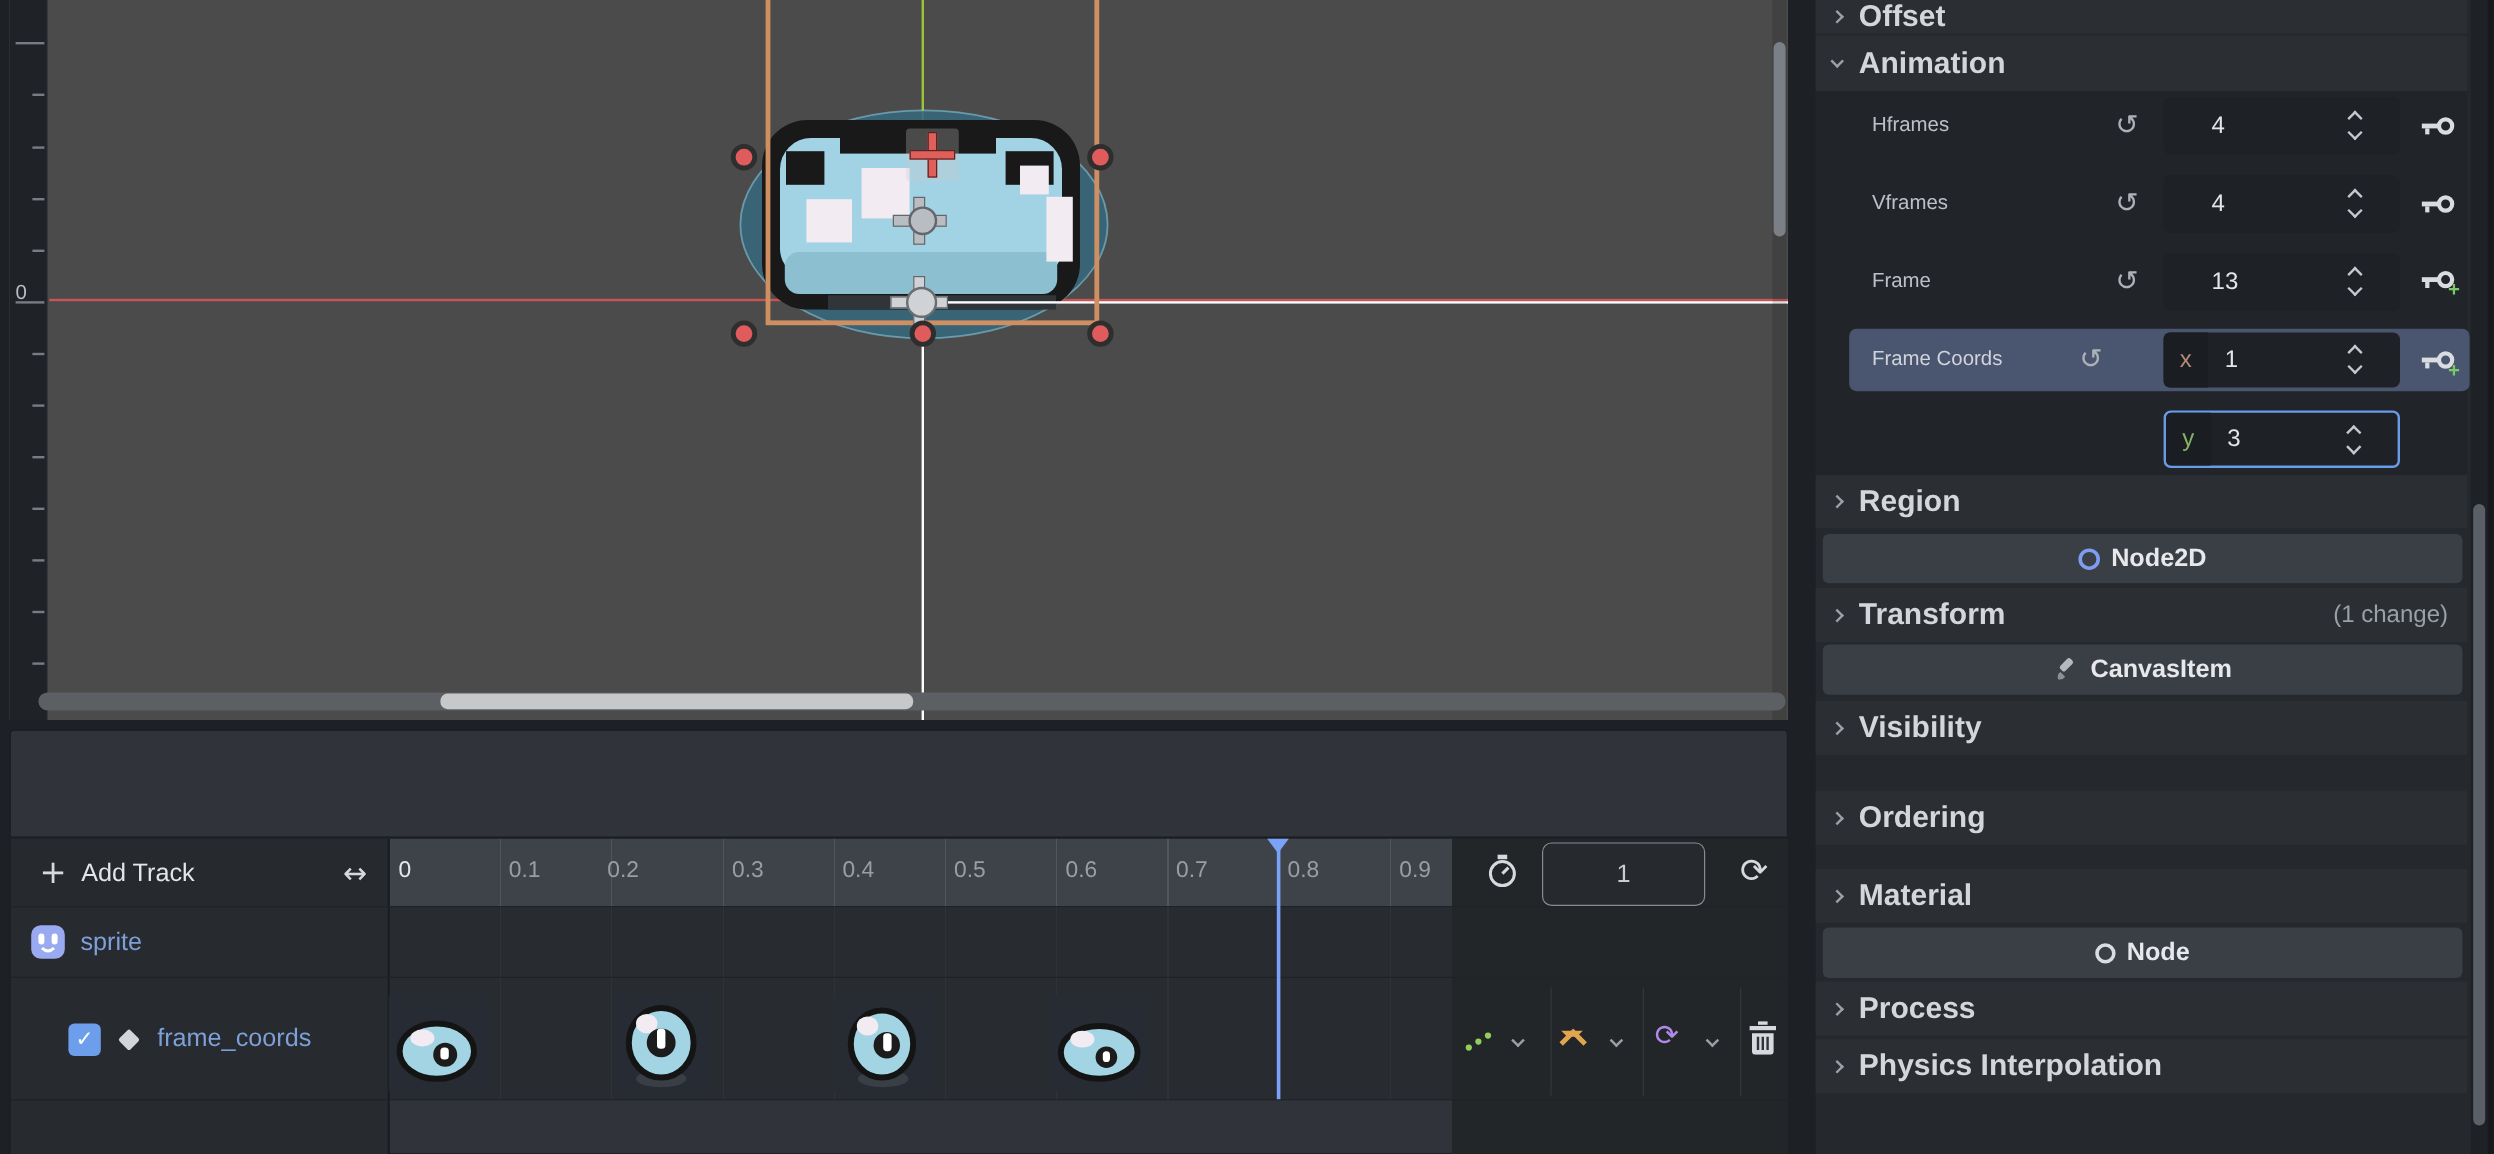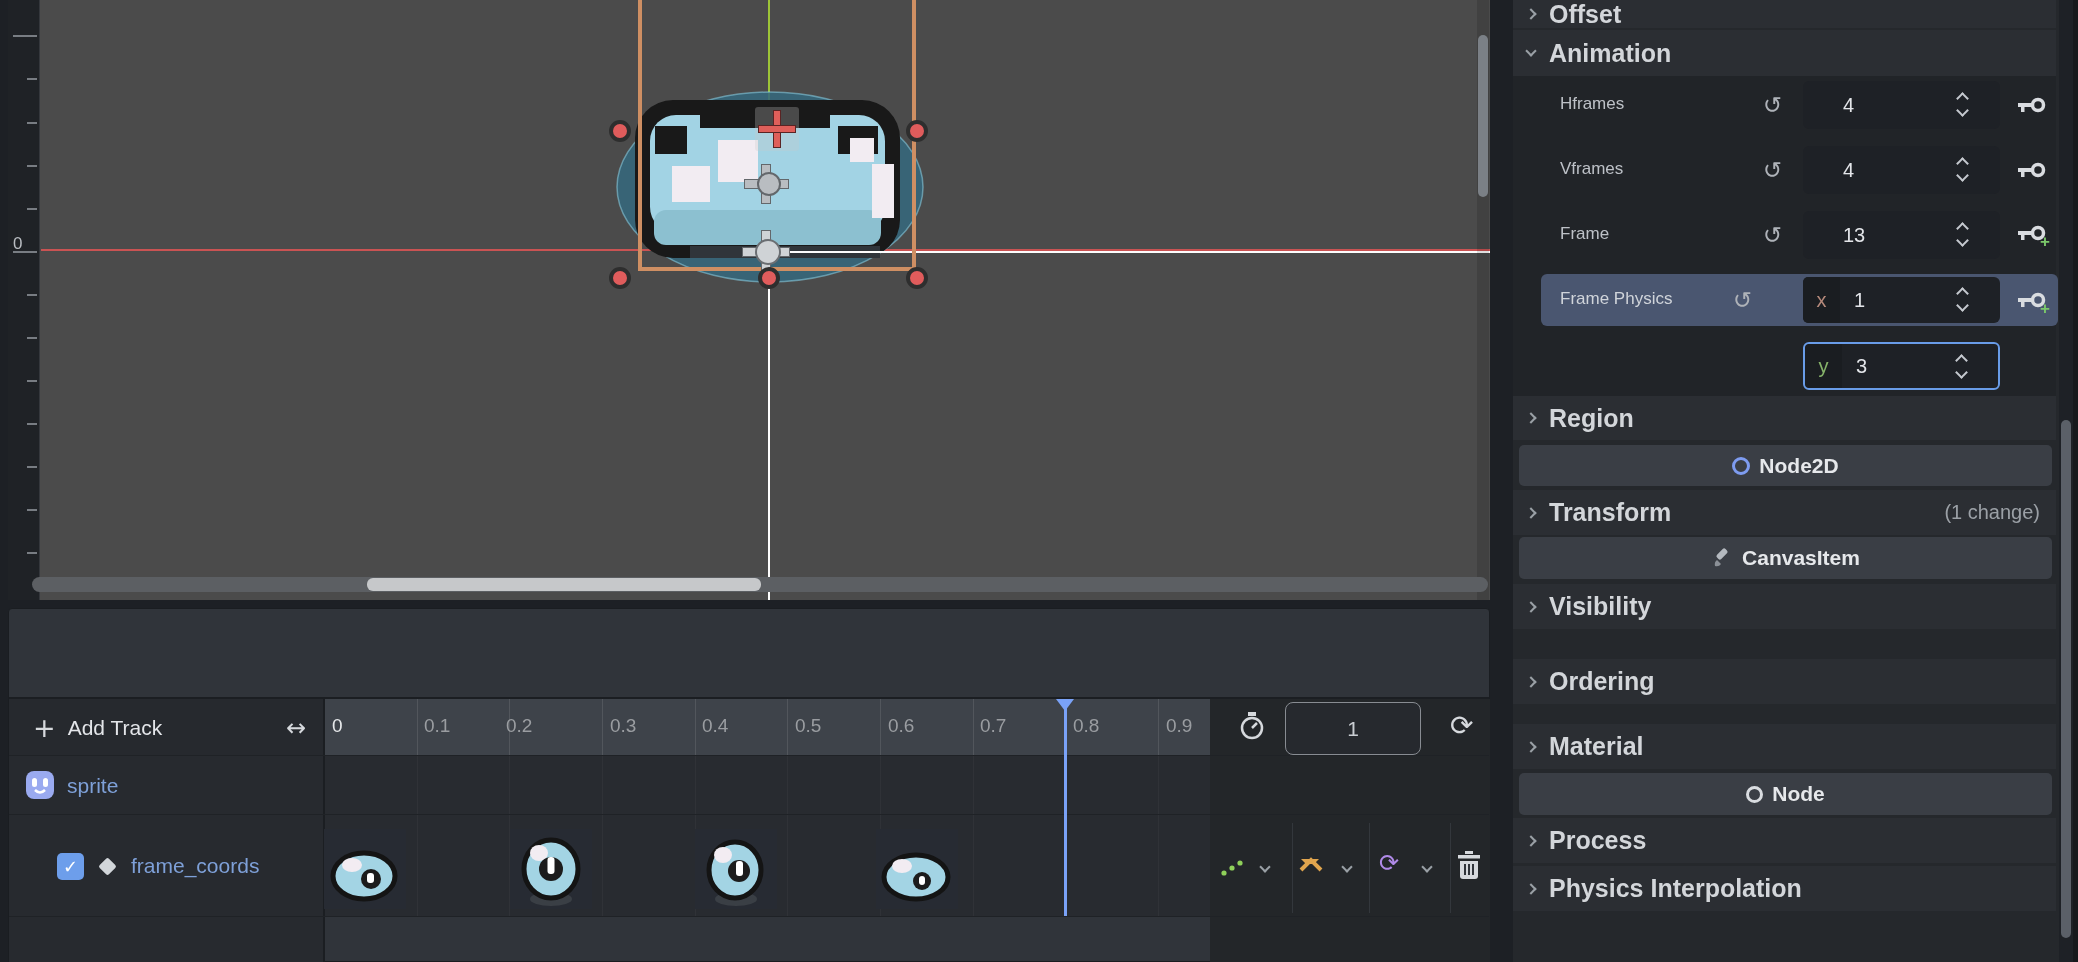--- a/index.html
+++ b/index.html
@@ -323,21 +323,21 @@
     <div class="key-btn" style="top:220px;">
       <svg class="keysvg" width="28" height="22" viewBox="0 0 28 22">
         <rect x="0" y="9" width="14" height="4" fill="#d9dce0"></rect>
           <rect x="3" y="13" width="3.5" height="5" fill="#d9dce0"></rect>
         <circle cx="20" cy="11" r="5.5" fill="none" stroke="#d9dce0" stroke-width="3.5"></circle>
       </svg>
       <span class="key-plus">+</span>
     </div>
 
     <div id="fc-pill"></div>
-    <span class="prop-label" style="top:289px; color:#d0d4da;">Frame Physics</span>
+    <span class="prop-label" style="top:289px; color:#d0d4da;">Frame Coords</span>
     <span class="revert" style="left:220px; top:287px;">↺</span>
     <div class="val-box" style="top:277px; height:46px;">
       <span class="axis-badge" style="color:#b5897b;">x</span>
       <span style="margin-left:14px;">1</span>
       <div class="spinner" style="left:155px; top:12px;">
         <span class="chev up"></span>
           <span class="chev down"></span>
       </div>
     </div>
     <div class="key-btn" style="top:287px;">

